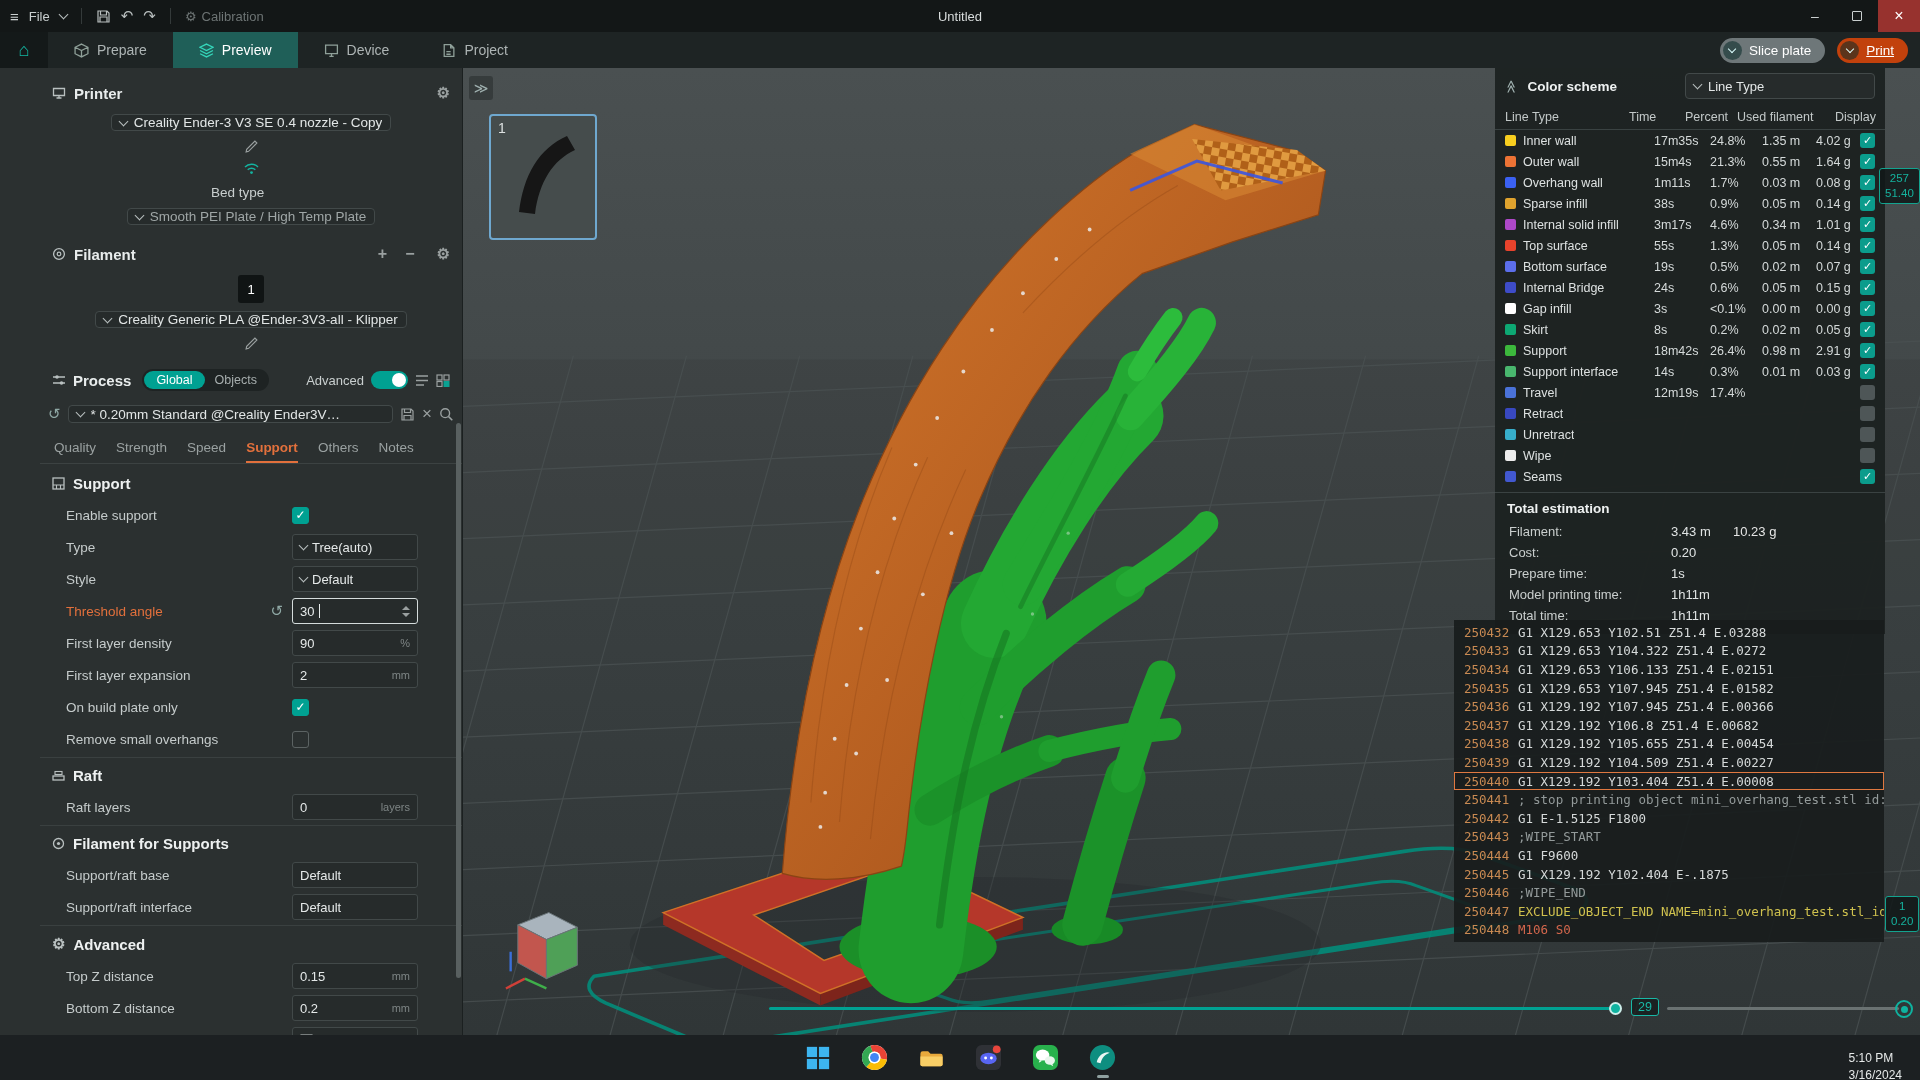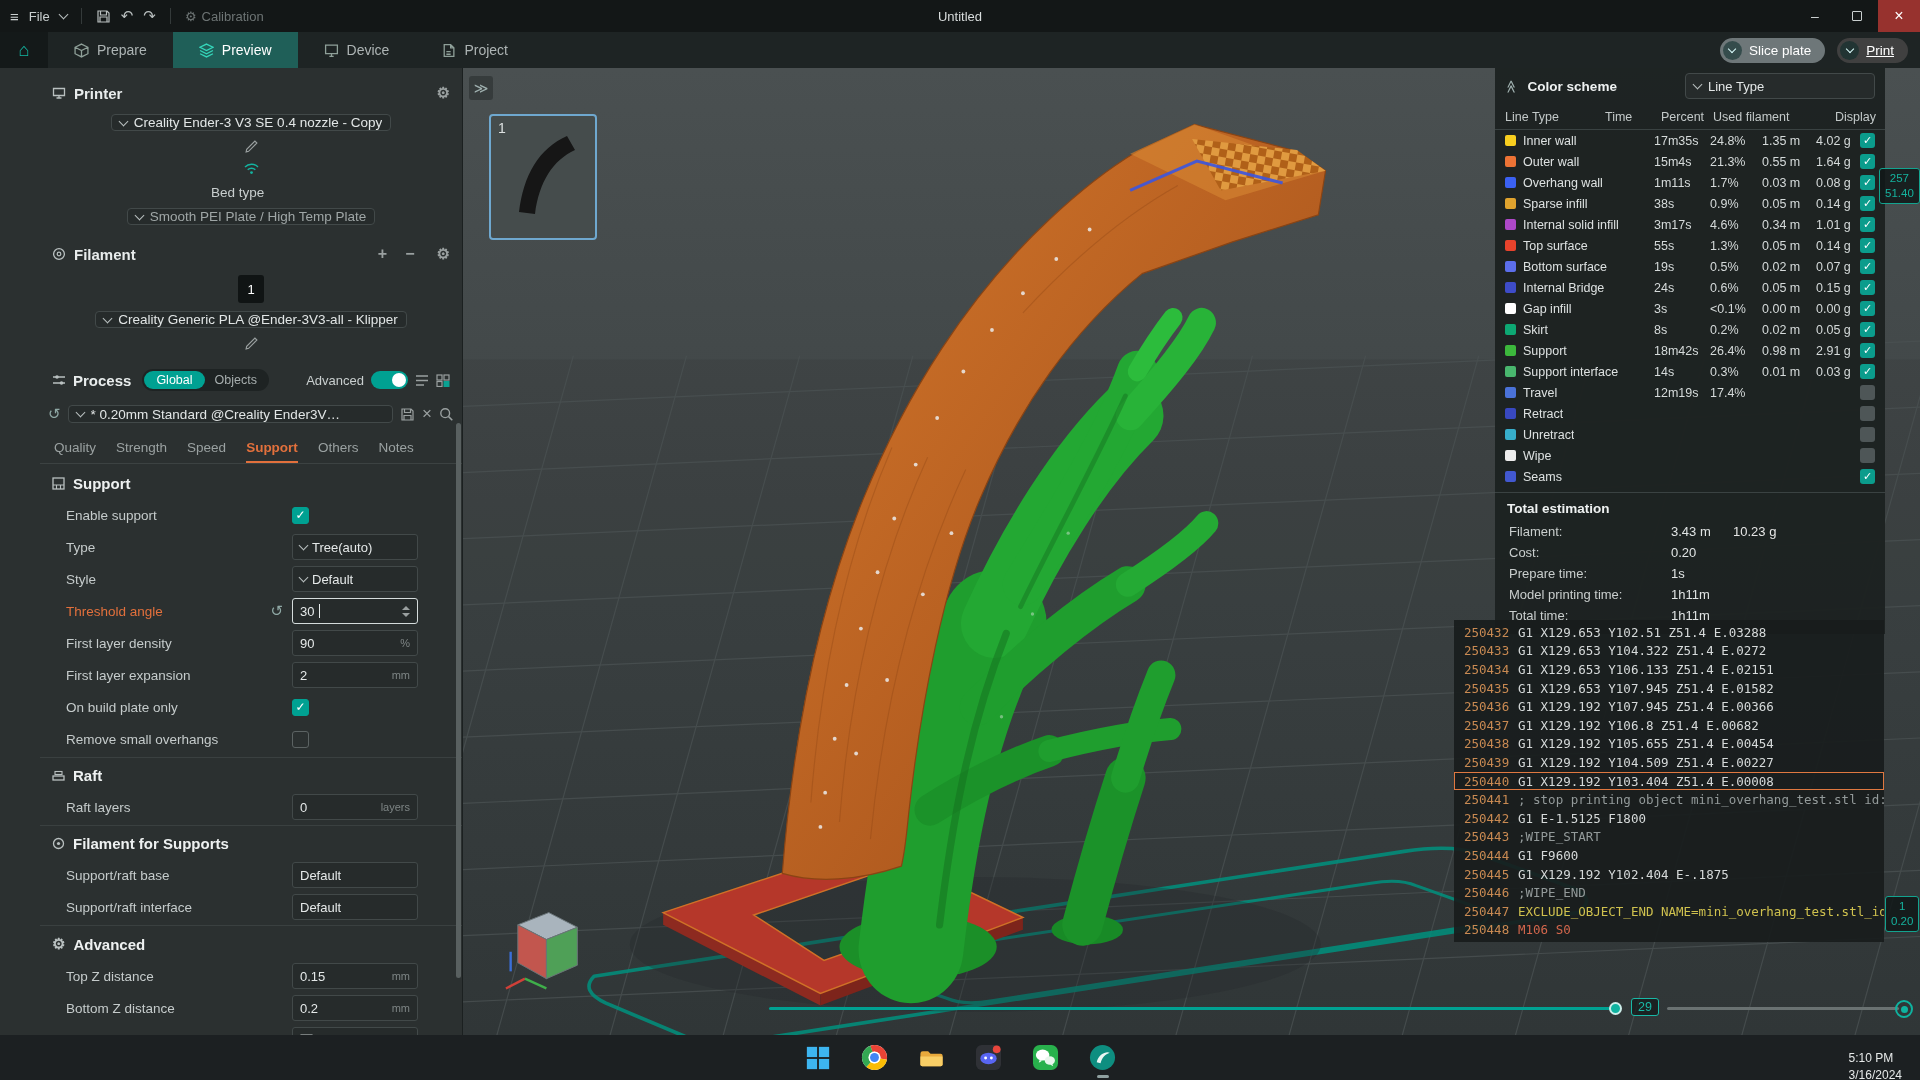--- a/index.html
+++ b/index.html
@@ -26,21 +26,21 @@
 .home-btn{width:48px;background:#141919;display:flex;align-items:center;justify-content:center;color:#13b7a2;font-size:18px;}
 .nav-tab{display:flex;align-items:center;gap:8px;padding:0 26px;color:#adb4b4;font-size:14px;}
 .nav-tab svg{stroke:#8fa099;fill:none;}
 .nav-tab.active{background:#1f5f58;color:#fff;}
 .nav-tab.active svg{stroke:#35d6ba;}
 .nav-right{margin-left:auto;display:flex;align-items:center;gap:12px;padding-right:12px;}
 .pill{height:25px;border-radius:13px;display:flex;align-items:center;padding:0 14px 0 3px;gap:7px;font-size:13.5px;color:#fff;}
 .pill .chevcircle{width:19px;height:19px;border-radius:50%;background:rgba(8,42,40,.55);display:flex;align-items:center;justify-content:center;}
 .pill .chevcircle i{width:6px;height:6px;border-left:1.5px solid #dff;border-bottom:1.5px solid #dff;transform:rotate(-45deg);margin-top:-2px;}
 .pill.gray{background:#6e7779;text-align:center;}
-.pill.teal{background:#404040;text-decoration:underline;}
+.pill.teal{background:#c2410c;text-decoration:underline;}
 
 
 .main{display:flex;height:967px;padding-left:40px;}
 
 
 .sidebar{width:423px;background:#2b3030;position:relative;flex:none;padding-top:10px;border-right:1px solid #1b2020;overflow:hidden;}
 .sec-head{height:30px;display:flex;align-items:center;gap:8px;padding:0 12px;font-size:15px;font-weight:bold;color:#e8ecec;}
 .sec-head .spacer{flex:1;}
 .gear{color:#9aa0a0;font-size:15px;}
 .ic12 svg{display:block;}
@@ -94,21 +94,21 @@
 .plate-thumb{position:absolute;left:26px;top:46px;width:108px;height:126px;background:#454c4c;border:2px solid #6fa8cf;border-radius:4px;}
 .plate-num{position:absolute;left:7px;top:4px;font-size:14px;color:#dde1e1;}
 
 
 .color-panel{position:absolute;left:1032px;top:0;width:390px;background:rgba(28,33,32,.94);color:#d5dada;}
 .cp-head{height:36px;display:flex;align-items:center;gap:9px;padding:0 10px;}
 .cp-collapse{color:#9fb0af;font-size:13px;transform:rotate(90deg);}
 .cp-title{font-size:13.5px;font-weight:bold;color:#eef1f1;}
 .cp-select{height:26px;margin-left:auto;width:190px;font-size:13px;}
 .cp-cols{display:flex;align-items:center;height:26px;padding:0 10px;font-size:12.5px;color:#c3c9c9;border-bottom:1px solid #3a4242;}
-.c-name{flex:1;}.c-time{width:56px;}.c-pct{width:52px;}.c-used{width:98px;}.c-disp{width:40px;text-align:right;margin-left:24px;}
+.c-name{flex:1;}.c-time{width:56px;}.c-pct{width:52px;}.c-used{width:98px;}.c-disp{width:40px;text-align:right;}
 .crow{display:flex;align-items:center;height:21px;padding:0 10px;font-size:12.5px;}
 .r-name{flex:1;display:flex;align-items:center;min-width:0;}
 .r-name b{font-weight:normal;white-space:nowrap;overflow:hidden;color:#dde1e1;}
 .sw{width:11px;height:11px;border-radius:2px;margin-right:7px;flex:none;display:inline-block;}
 .r-time{width:56px;}.r-pct{width:52px;}.r-len{width:54px;}.r-wt{width:44px;}
 .r-chk{width:15px;height:15px;border-radius:3px;margin-left:auto;display:flex;align-items:center;justify-content:center;font-size:11px;flex:none;}
 .r-chk.on{background:#0b9c8c;color:#fff;}
 .r-chk.off{background:#4e5657;color:transparent;}
 .cp-est-title{font-size:13.5px;font-weight:bold;color:#eef1f1;border-top:1px solid #3a4242;margin-top:5px;padding:8px 12px 5px;}
 .erow{display:flex;height:21px;align-items:center;padding:0 14px;font-size:13px;}

